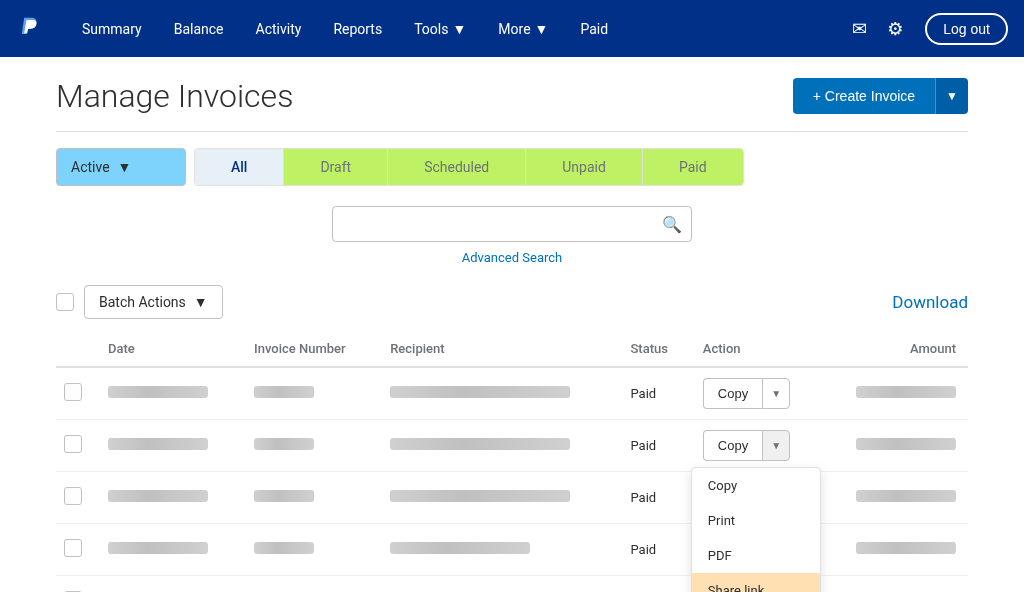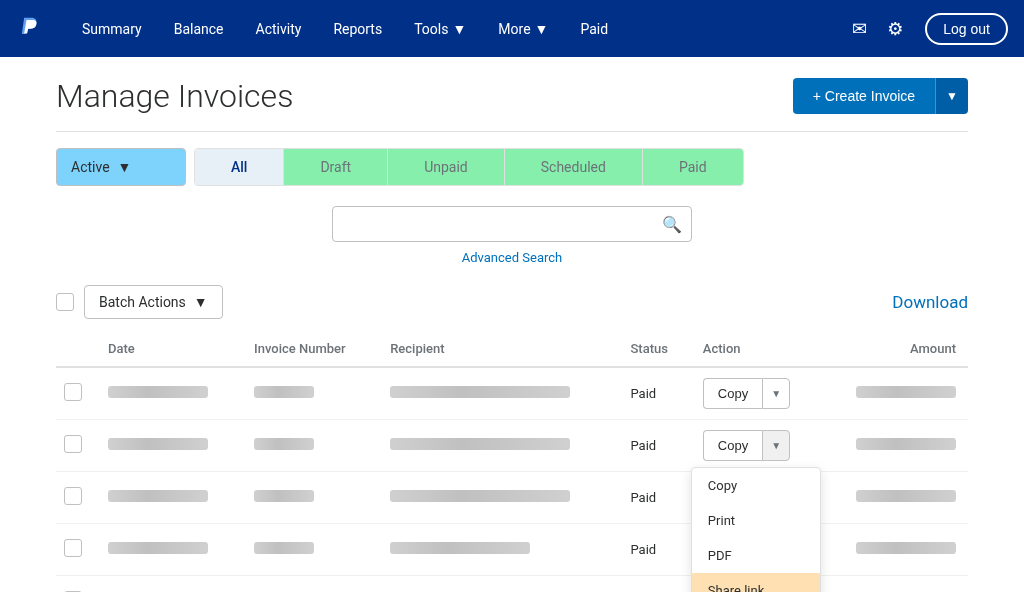--- a/index.html
+++ b/index.html
@@ -128,21 +128,21 @@
       margin-right: 8px;
     }
     .tab-group {
       display: flex;
       border: 1px solid #e0e0e0;
       border-radius: 4px;
       overflow: hidden;
     }
     .tab-item {
       padding: 10px 36px;
-      background: #86efac;
+      background: #bef264;
       cursor: pointer;
       font-size: 14px;
       color: #6c7378;
       border-right: 1px solid #e0e0e0;
     }
     .tab-item:last-child { border-right: none; }
     .tab-item.active {
       background: #e8f0f7;
       color: #003087;
       font-weight: 500;
@@ -360,22 +360,22 @@
 
     <div class="filter-section">
       <div class="filter-tabs">
         <div class="filter-dropdown">
           <span>Active</span>
           <span>▼</span>
         </div>
         <div class="tab-group">
           <div class="tab-item active">All</div>
           <div class="tab-item">Draft</div>
+          <div class="tab-item">Scheduled</div>
           <div class="tab-item">Unpaid</div>
-          <div class="tab-item">Scheduled</div>
           <div class="tab-item">Paid</div>
         </div>
       </div>
     </div>
 
     <div class="search-section">
       <div class="search-input-wrap">
         <input class="search-input" type="text" placeholder="" style="">
         <span class="search-icon-wrap">🔍</span>
       </div>

